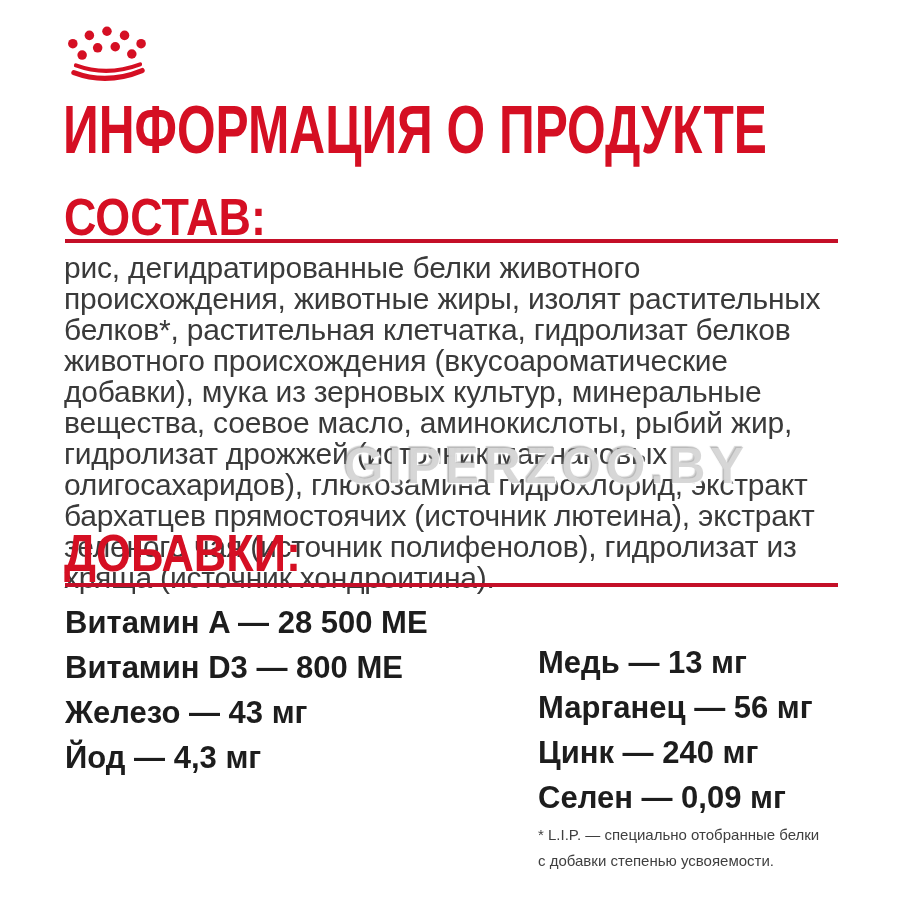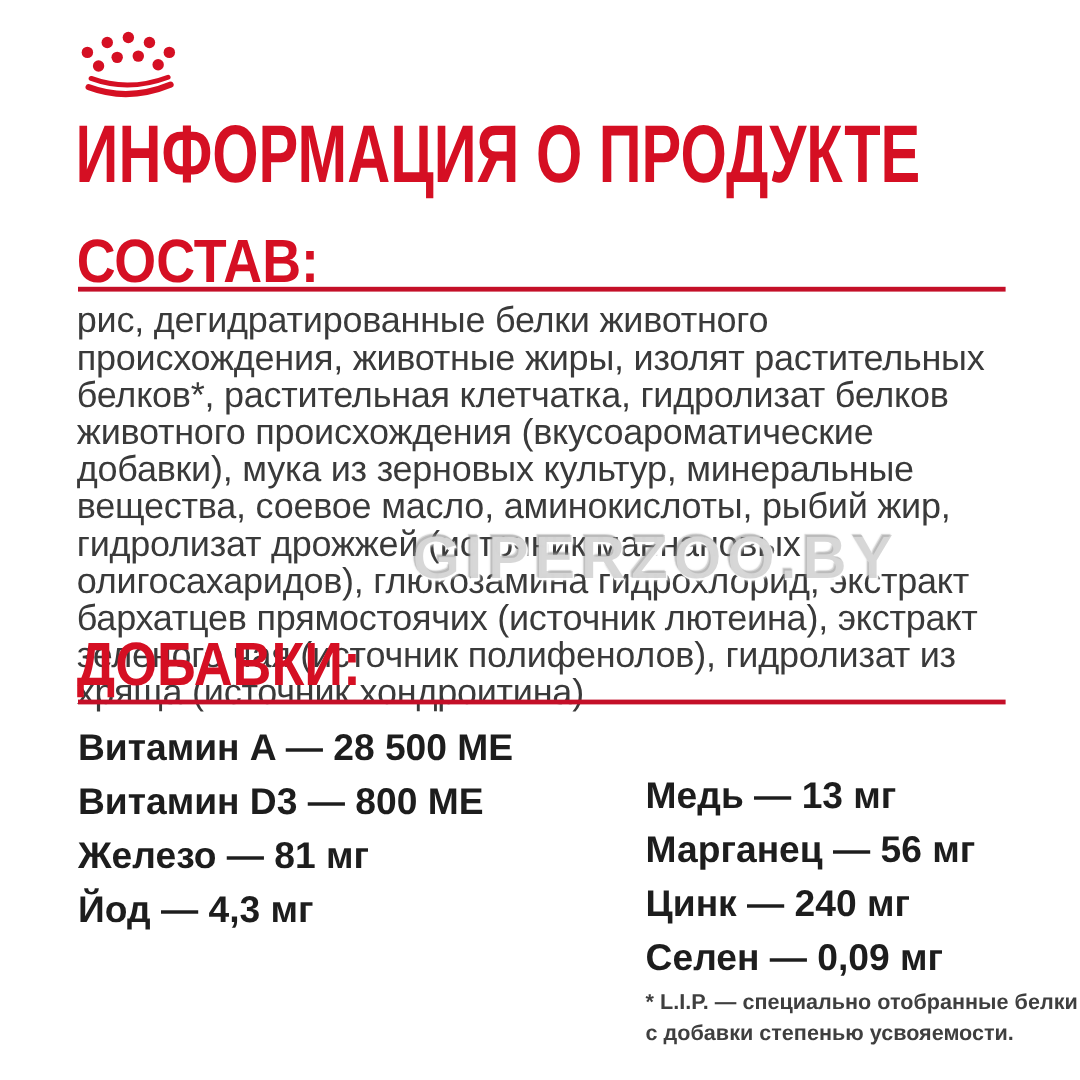--- a/index.html
+++ b/index.html
@@ -83,24 +83,23 @@
     color: #1d1d1d;
     line-height: 45px;
     white-space: nowrap;
   }
   .additives-left { left: 65px; }
   .additives-right { left: 538px; margin-top: 40px; }
   .footnote {
     position: absolute;
     left: 538px;
     top: 822px;
-    font-size: 18px;
+    font-size: 15px;
     line-height: 26px;
     color: #3f3f3f;
-    font-weight: bold;
   }
 </style>
 </head>
 <body>
 
 <div class="page">
 
   <svg class="logo" viewBox="0 0 80 58" xmlns="http://www.w3.org/2000/svg" aria-hidden="true">
     <g fill="#d50f23">
       <circle cx="6" cy="19" r="4.6"></circle>
@@ -127,21 +126,21 @@
   <div class="composition-text">рис, дегидратированные белки животного происхождения, животные жиры, изолят растительных белков*, растительная клетчатка, гидролизат белков животного происхождения (вкусоароматические добавки), мука из зерновых культур, минеральные вещества, соевое масло, аминокислоты, рыбий жир, гидролизат дрожжей (источник маннановых олигосахаридов), глюкозамина гидрохлорид, экстракт бархатцев прямостоячих (источник лютеина), экстракт зеленого чая (источник полифенолов), гидролизат из хряща (источник хондроитина).</div>
 
   <div class="watermark">GIPERZOO.BY</div>
 
   <div class="section-heading heading-additives">ДОБАВКИ:</div>
   <div class="rule rule-additives"></div>
 
   <div class="additives-col additives-left">
     <div>Витамин A — 28 500 МЕ</div>
     <div>Витамин D3 — 800 МЕ</div>
-    <div>Железо — 81 мг</div>
+    <div>Железо — 43 мг</div>
     <div>Йод — 4,3 мг</div>
   </div>
 
   <div class="additives-col additives-right">
     <div>Медь — 13 мг</div>
     <div>Марганец — 56 мг</div>
     <div>Цинк — 240 мг</div>
     <div>Селен — 0,09 мг</div>
   </div>
 

